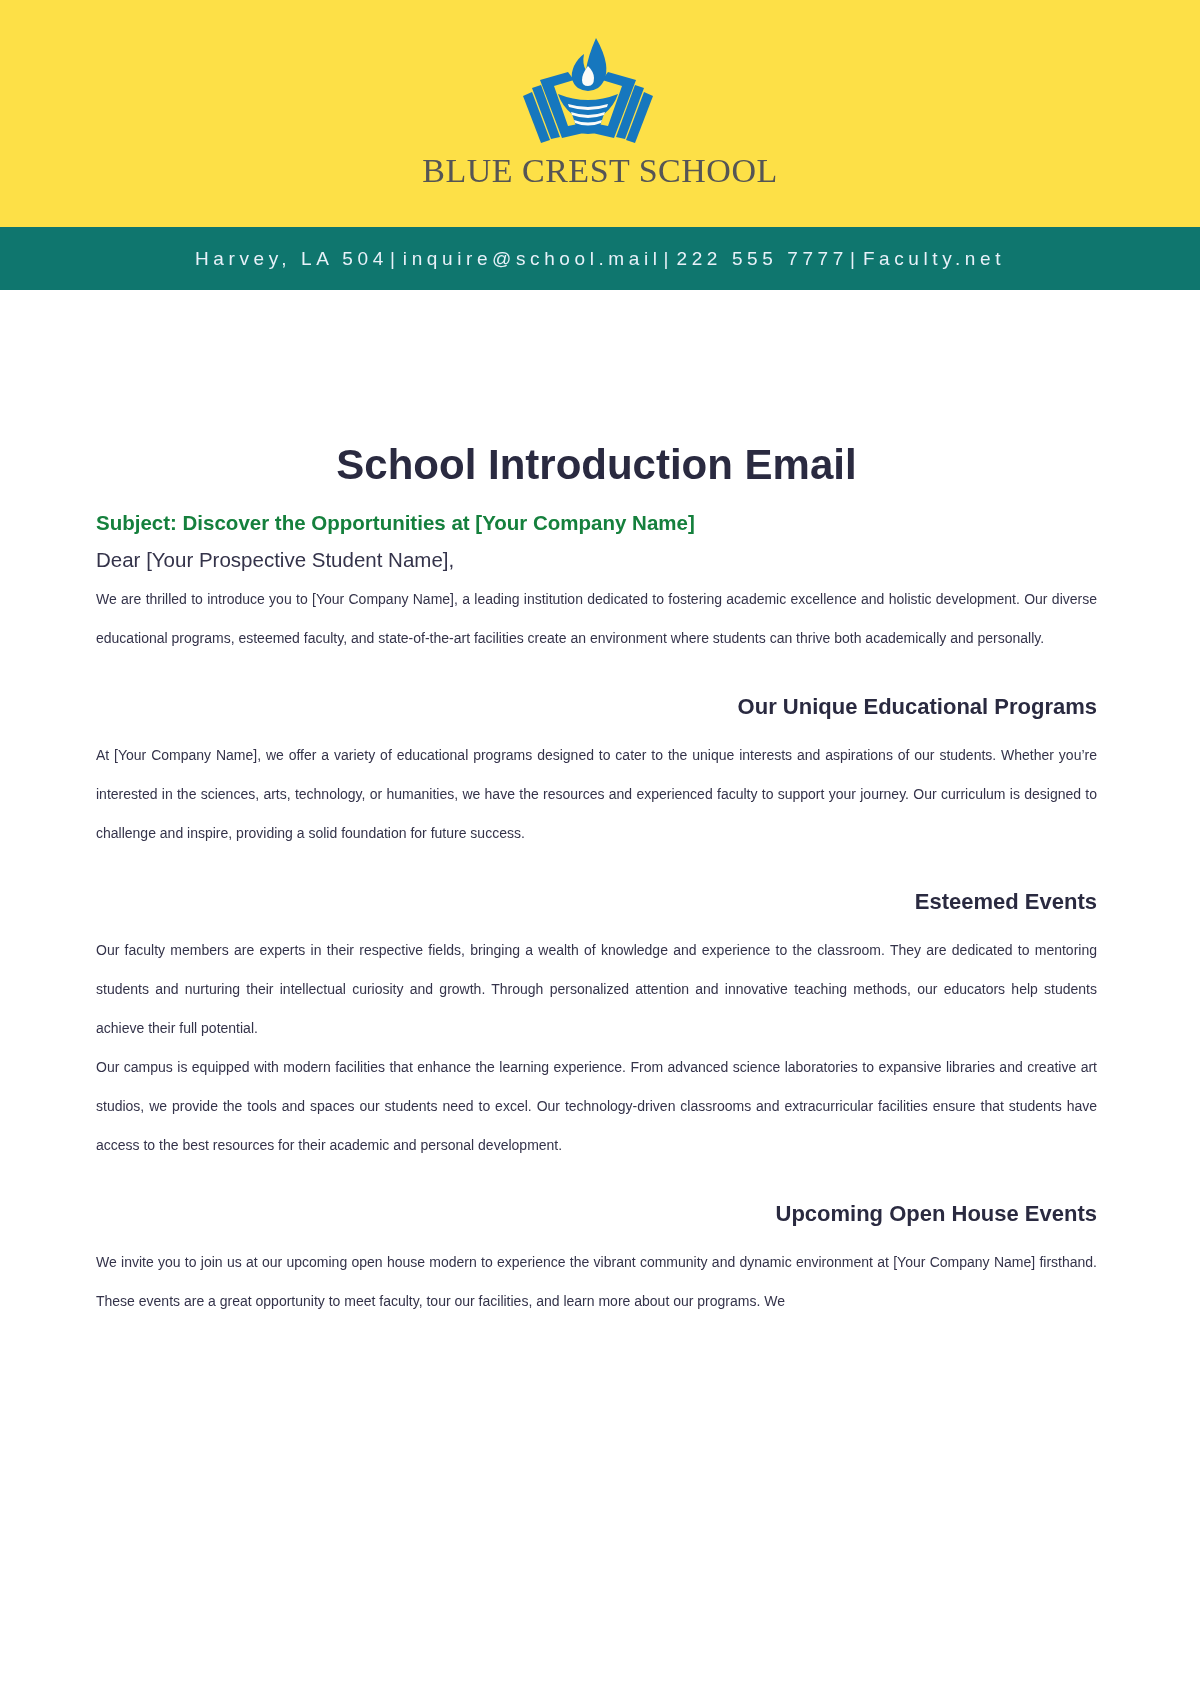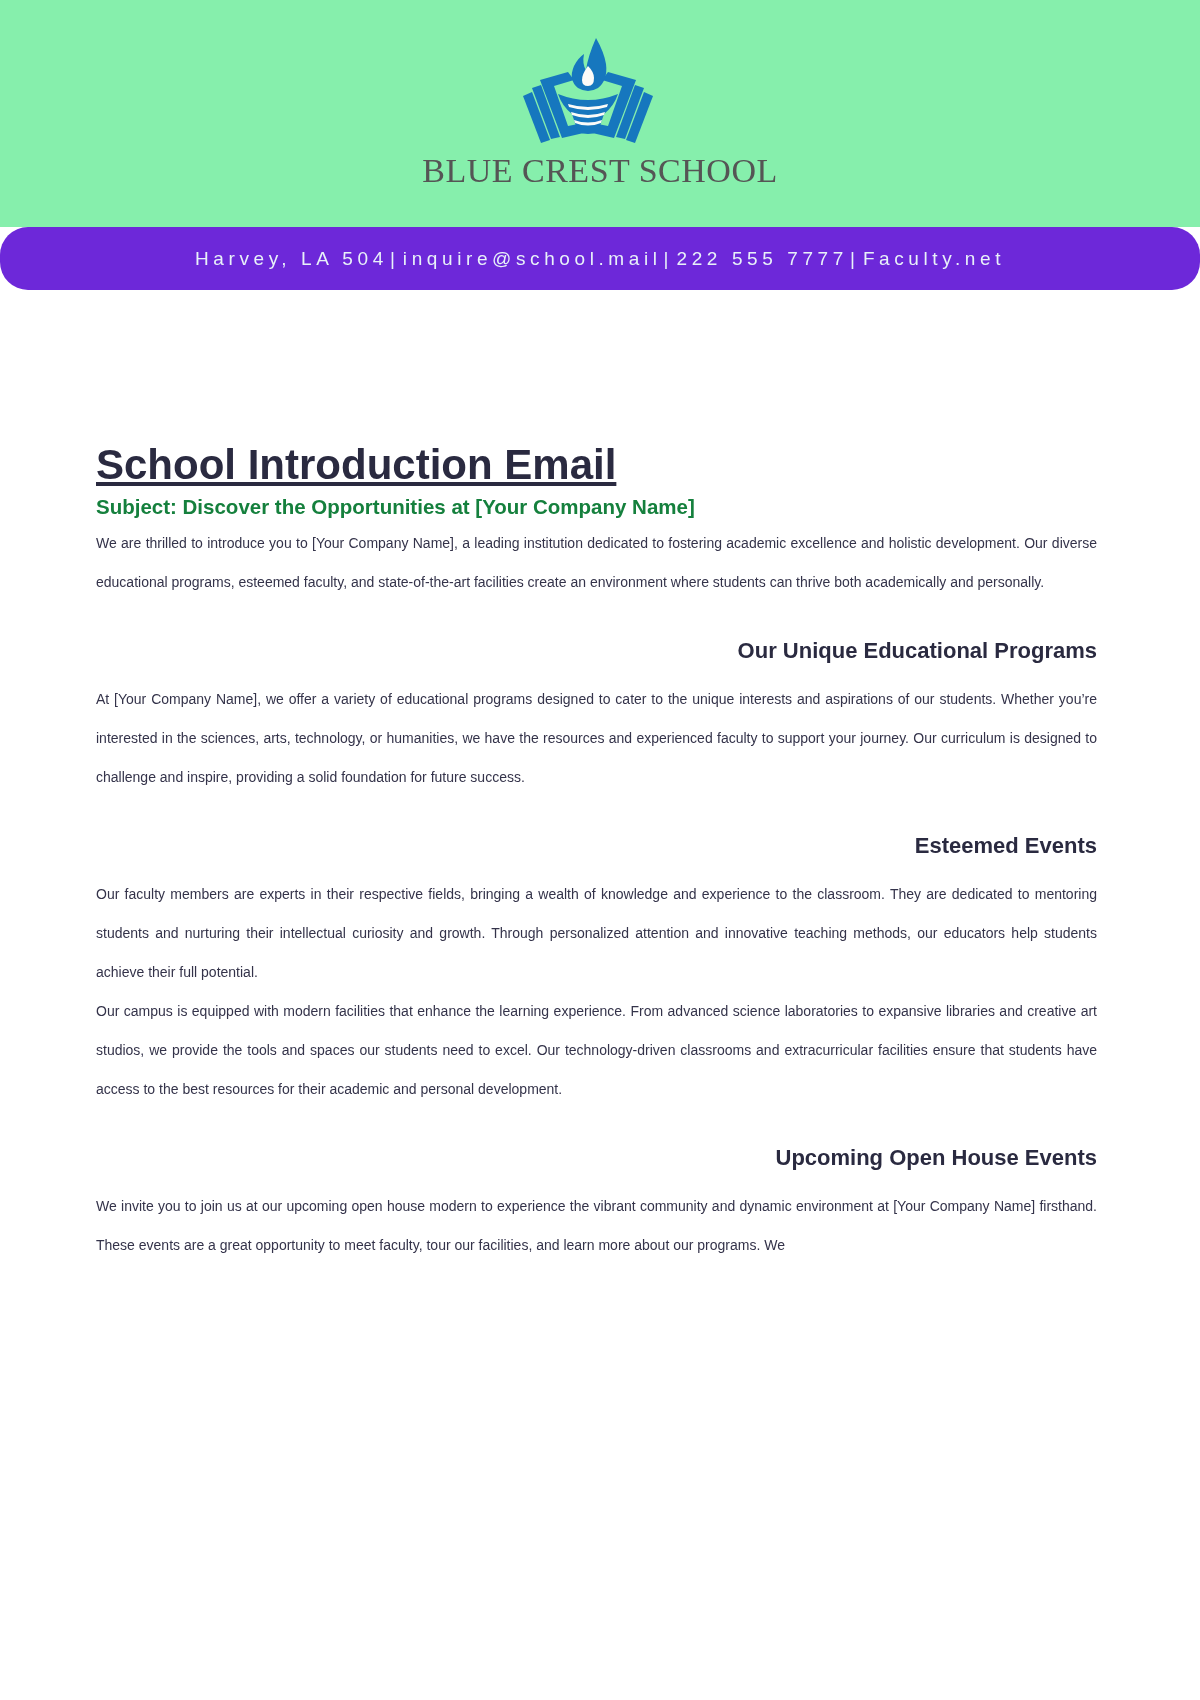--- a/index.html
+++ b/index.html
@@ -13,21 +13,21 @@
       overflow: hidden;
       position: relative;
       font-family: "Liberation Sans", "DejaVu Sans", sans-serif;
       color: #2b2a3f;
     }
     .header {
       position: absolute;
       left: 0; top: 0;
       width: 1200px;
       height: 227px;
-      background: #86efac;
+      background: #fde047;
     }
     .logo {
       position: absolute;
       left: 518px;
       top: 36px;
       width: 140px;
       height: 110px;
     }
     .school-name {
       position: absolute;
@@ -39,45 +39,43 @@
       font-size: 34px;
       color: #555555;
       letter-spacing: 0.5px;
     }
     .contact-bar {
       position: absolute;
       left: 0;
       top: 227px;
       width: 1200px;
       height: 63px;
-      background: #6d28d9;
+      background: #0f766e;
       color: #e8f1f9;
       display: flex;
       align-items: center;
       justify-content: center;
       font-size: 19px;
       letter-spacing: 4.6px;
       font-family: "Liberation Sans", sans-serif;
-      border-radius: 28px;
     }
     .contact-bar .sep { margin: 0 8px 0 2px; letter-spacing: 0; }
     .content {
       position: absolute;
       left: 96px;
       top: 440px;
       width: 1001px;
     }
     .doc-title {
-      text-align: left;
+      text-align: center;
       font-size: 42px;
       font-weight: bold;
       color: #2a2a40;
-      margin: 0 0 0 0;
+      margin: 0 0 16px 0;
       line-height: 50px;
-      text-decoration: underline;
     }
     .subject {
       font-size: 20.5px;
       font-weight: bold;
       color: #15803d;
       line-height: 34px;
       margin: 0;
     }
     .greeting {
       font-size: 20.5px;
@@ -136,20 +134,21 @@
   <span>inquire@school.mail</span>
   <span class="sep">|</span>
   <span>222 555 7777</span>
   <span class="sep">|</span>
   <span>Faculty.net</span>
 </div>
 
 <div class="content">
   <h1 class="doc-title">School Introduction Email</h1>
   <p class="subject">Subject: Discover the Opportunities at [Your Company Name]</p>
+  <p class="greeting">Dear [Your Prospective Student Name],</p>
   <p class="body">We are thrilled to introduce you to [Your Company Name], a leading institution dedicated to fostering academic excellence and holistic development. Our diverse educational programs, esteemed faculty, and state-of-the-art facilities create an environment where students can thrive both academically and personally.</p>
 
   <h2 class="section-heading">Our Unique Educational Programs</h2>
   <p class="body">At [Your Company Name], we offer a variety of educational programs designed to cater to the unique interests and aspirations of our students. Whether you’re interested in the sciences, arts, technology, or humanities, we have the resources and experienced faculty to support your journey. Our curriculum is designed to challenge and inspire, providing a solid foundation for future success.</p>
 
   <h2 class="section-heading">Esteemed Events</h2>
   <p class="body">Our faculty members are experts in their respective fields, bringing a wealth of knowledge and experience to the classroom. They are dedicated to mentoring students and nurturing their intellectual curiosity and growth. Through personalized attention and innovative teaching methods, our educators help students achieve their full potential.</p>
 
   <p class="body">Our campus is equipped with modern facilities that enhance the learning experience. From advanced science laboratories to expansive libraries and creative art studios, we provide the tools and spaces our students need to excel. Our technology-driven classrooms and extracurricular facilities ensure that students have access to the best resources for their academic and personal development.</p>
 

